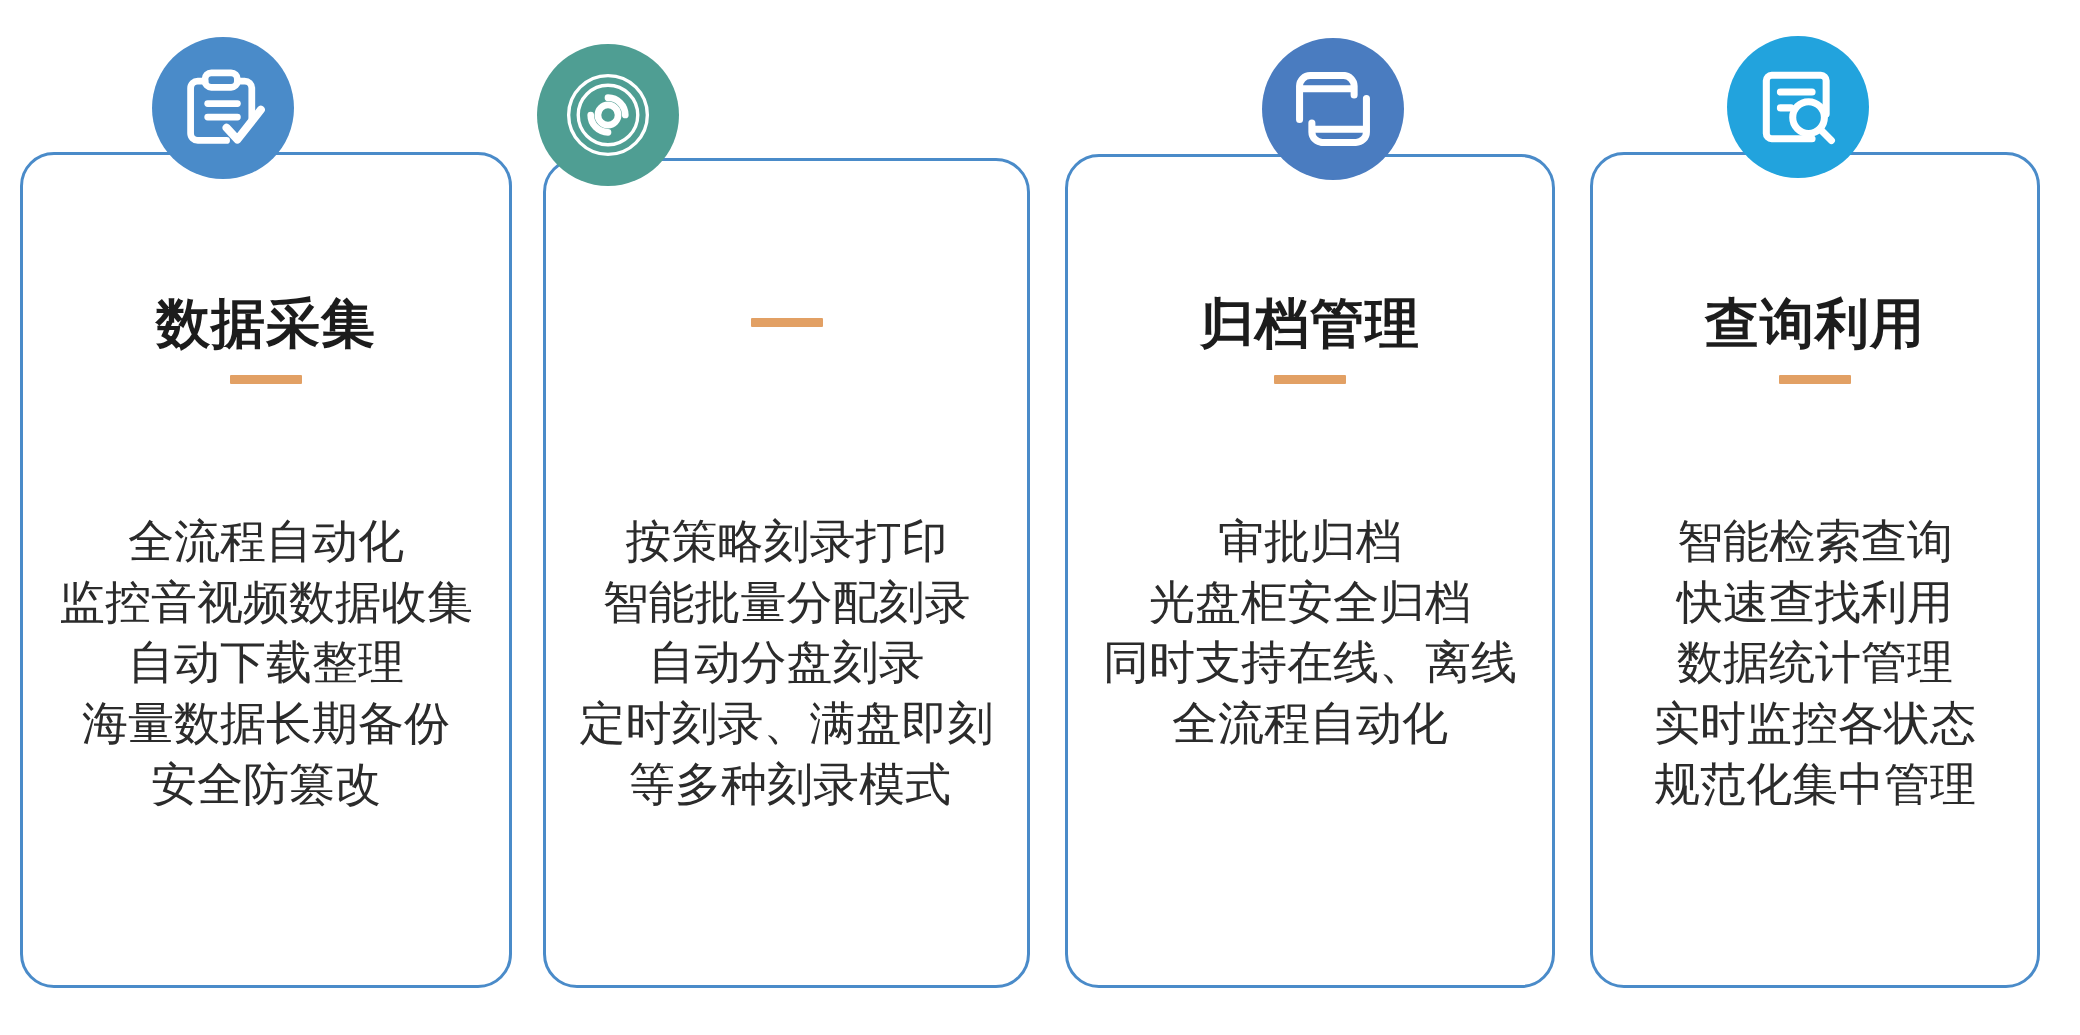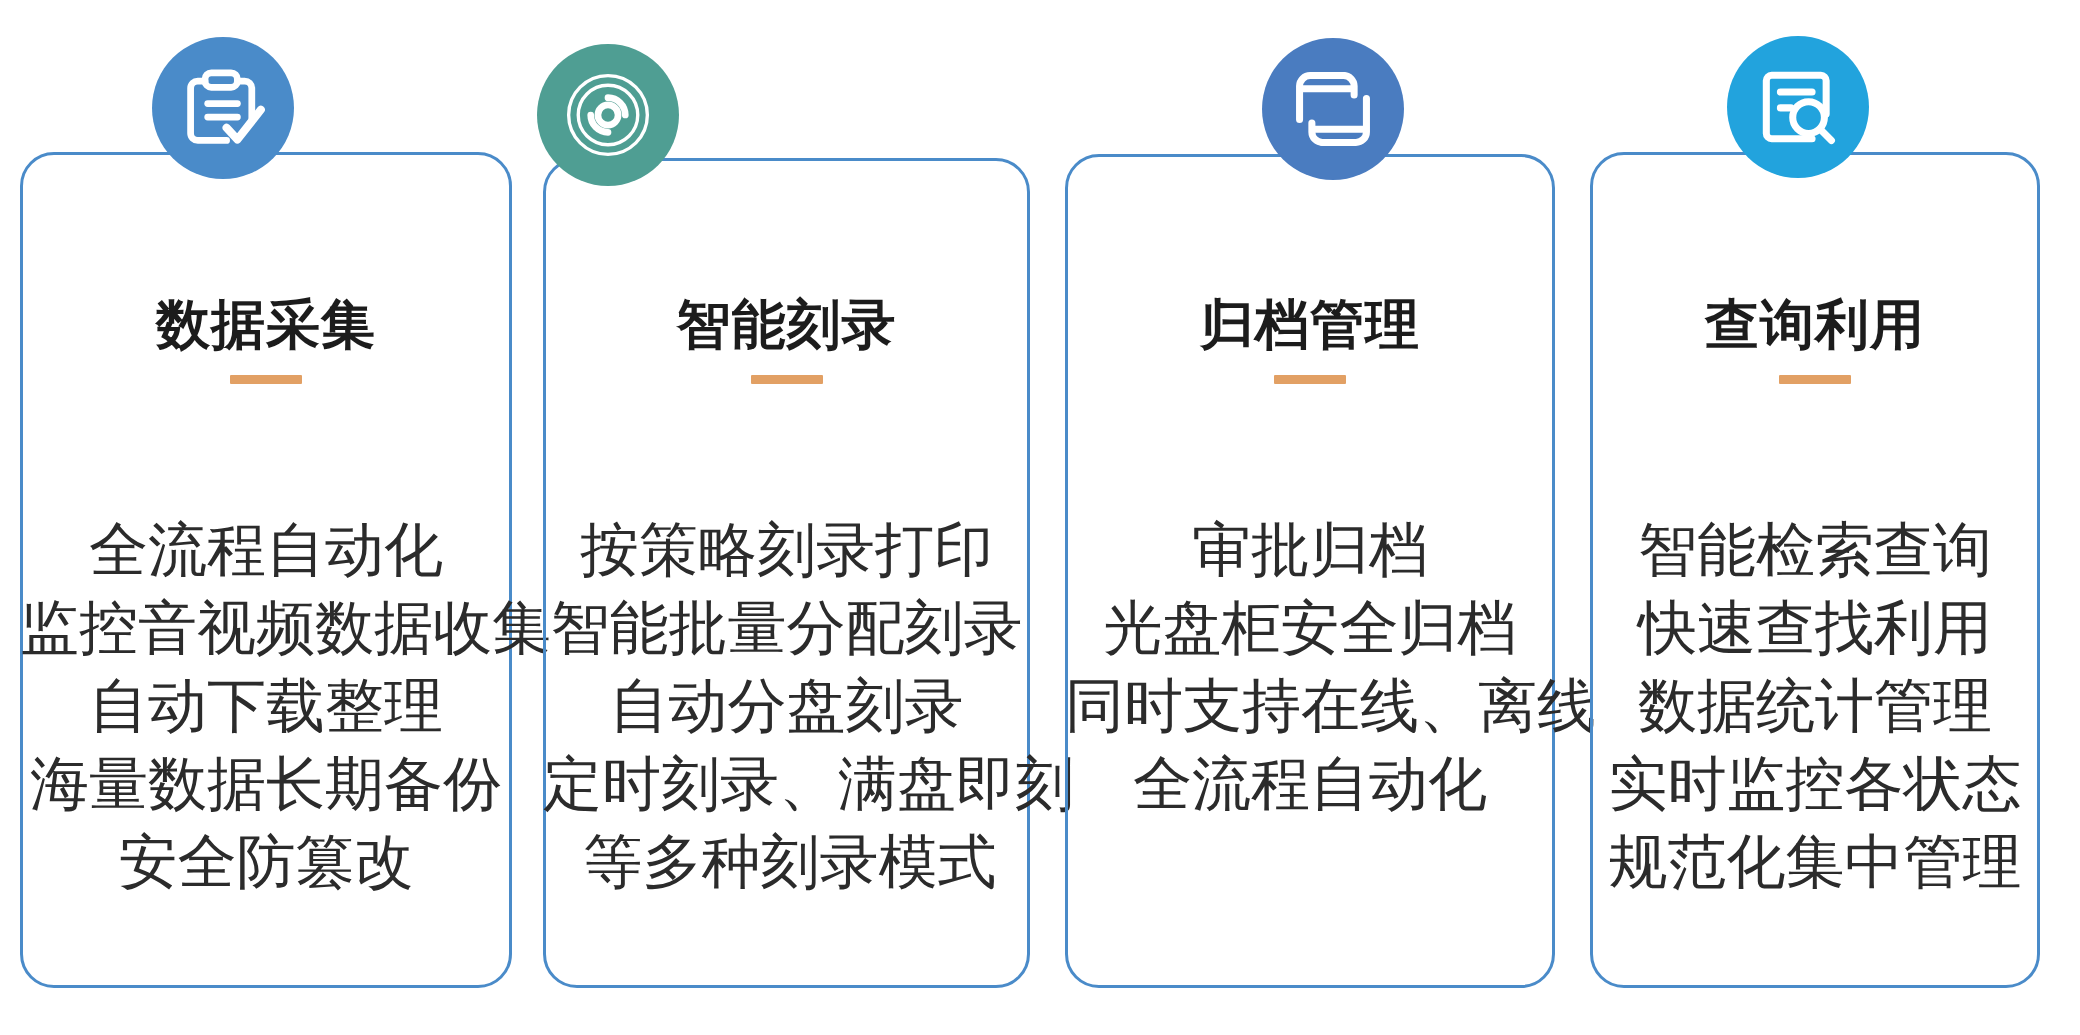--- a/index.html
+++ b/index.html
@@ -12,20 +12,21 @@
     height: 1035px;
     overflow: hidden;
     font-family: "Liberation Sans", "DejaVu Sans", sans-serif;
   }
 
   #stage {
     position: relative;
     width: 2080px;
     height: 1035px;
     background: #ffffff;
+    font-family: Liberation Serif, serif;
   }
 
   
   .card {
     position: absolute;
     box-sizing: border-box;
     border: 3px solid #4a8bc9;
     border-radius: 34px;
     background: transparent;
   }
@@ -69,21 +70,21 @@
   }
 
   
   .body-wrap {
     position: absolute;
     left: 6px;
     right: 6px;
     text-align: center;
   }
   .body-line {
-    font-size: 59px;
+    font-size: 46px;
     font-weight: 400;
     color: #2b2b2b;
     line-height: 1.32;
     white-space: nowrap;
   }
 </style>
 </head>
 <body>
 
 <div id="stage">
@@ -128,21 +129,20 @@
           <circle cx="50" cy="50" r="31" stroke-width="3.5"></circle>
           <circle cx="50" cy="50" r="10.5" stroke-width="7"></circle>
           <path d="M68 50 A18 18 0 0 0 50 32" stroke-width="7"></path>
           <path d="M32 50 A18 18 0 0 0 50 68" stroke-width="7"></path>
         </g>
       </svg>
     </span>
   </div>
 
   <div class="title-wrap" style="left:543px; width:487px; top:296px;">
-    <div class="card-title" style="color: rgb(28, 28, 28);">智能刻录</div>
     <div class="title-rule" style="background: rgb(226, 160, 100);"></div>
   </div>
 
   <div class="body-wrap" style="left:543px; width:487px; top:512px;">
     <div class="body-line" style="color: rgb(43, 43, 43);">按策略刻录打印</div>
     <div class="body-line" style="color: rgb(43, 43, 43);">智能批量分配刻录</div>
     <div class="body-line" style="color: rgb(43, 43, 43);">自动分盘刻录</div>
     <div class="body-line" style="color: rgb(43, 43, 43);">定时刻录、满盘即刻</div>
     <div class="body-line" style="color: rgb(43, 43, 43); margin-left: 7px;">等多种刻录模式</div>
   </div>

